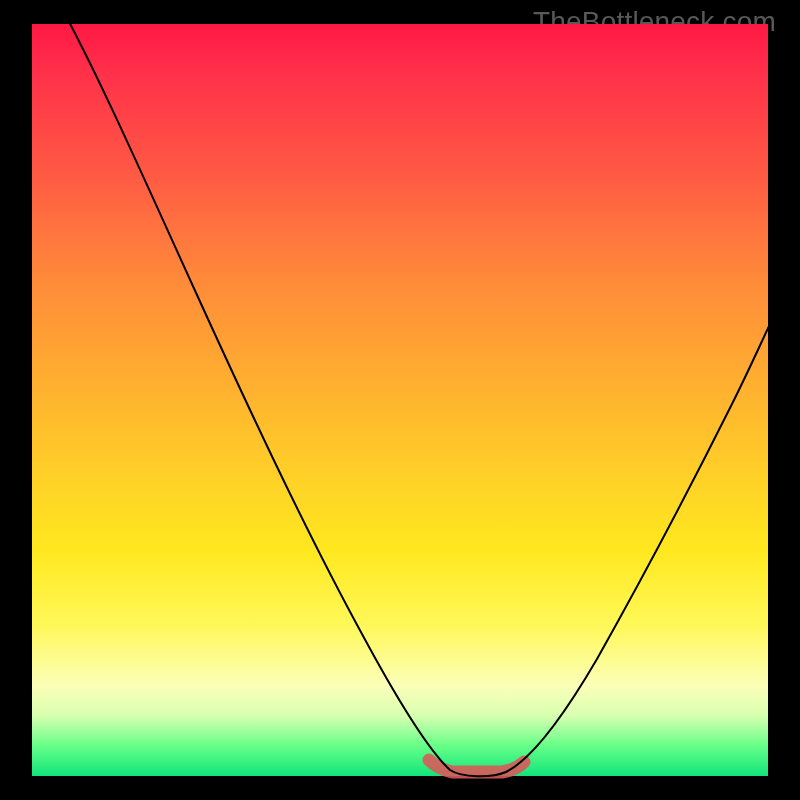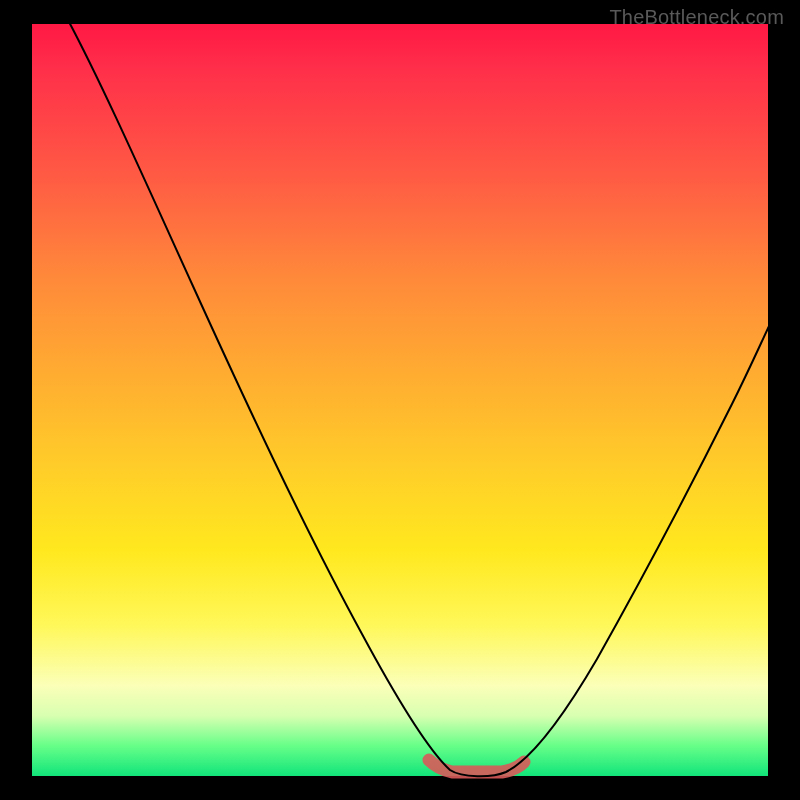--- a/index.html
+++ b/index.html
@@ -35,23 +35,23 @@
       #fff85a 80%,
       #fbffb8 88%,
       #d8ffb0 92%,
       #66ff88 96%,
       #11e47a 100%
     );
   }
   .watermark {
     position: absolute;
     top: 6px;
-    right: 16px;
+    right: 24px;
     color: #595959;
-    font-size: 20px;
+    font-size: 28px;
     font-weight: 500;
     letter-spacing: 0.2px;
     user-select: none;
   }
   svg.curve {
     position: absolute;
     left: 0;
     top: 0;
     width: 736px;
     height: 752px;

